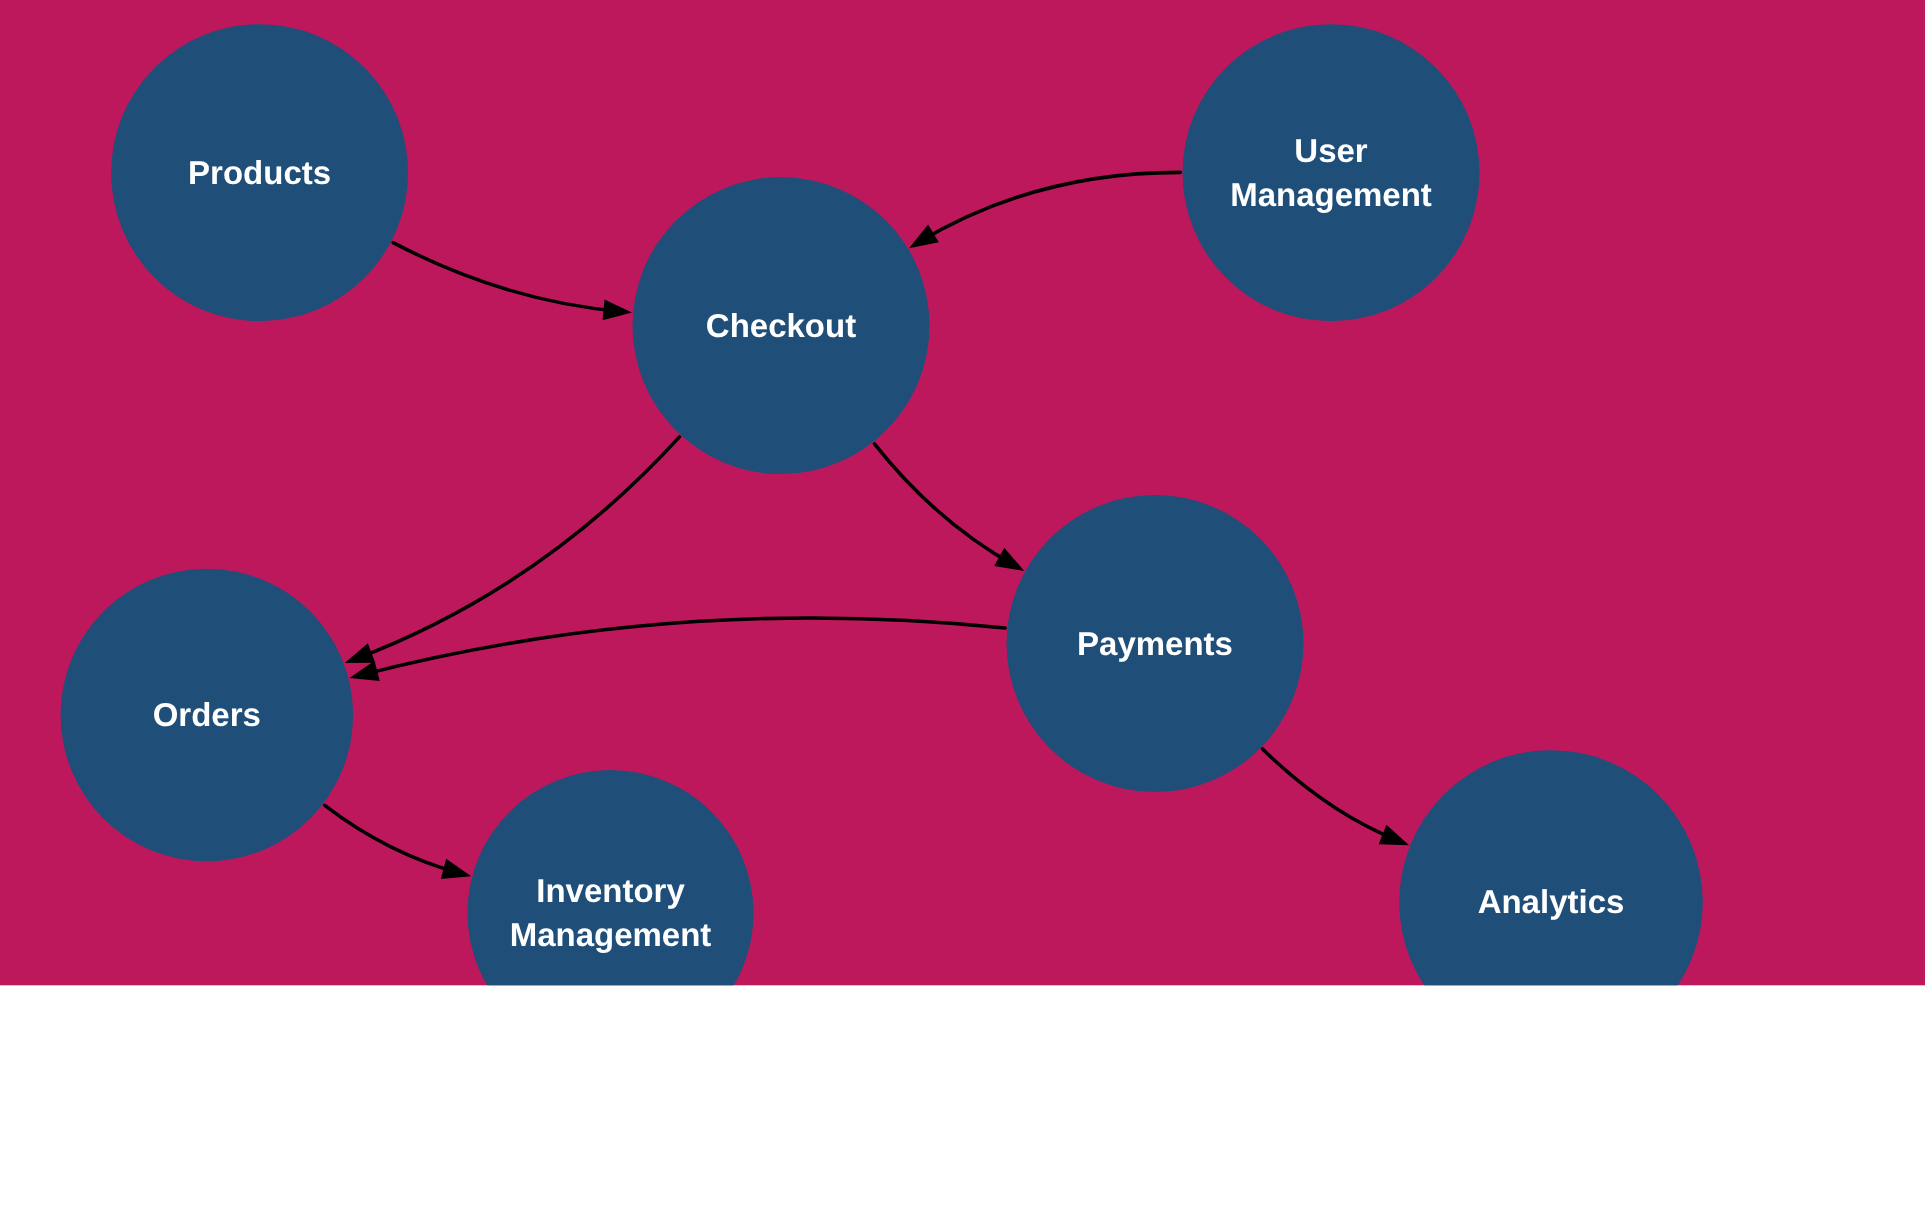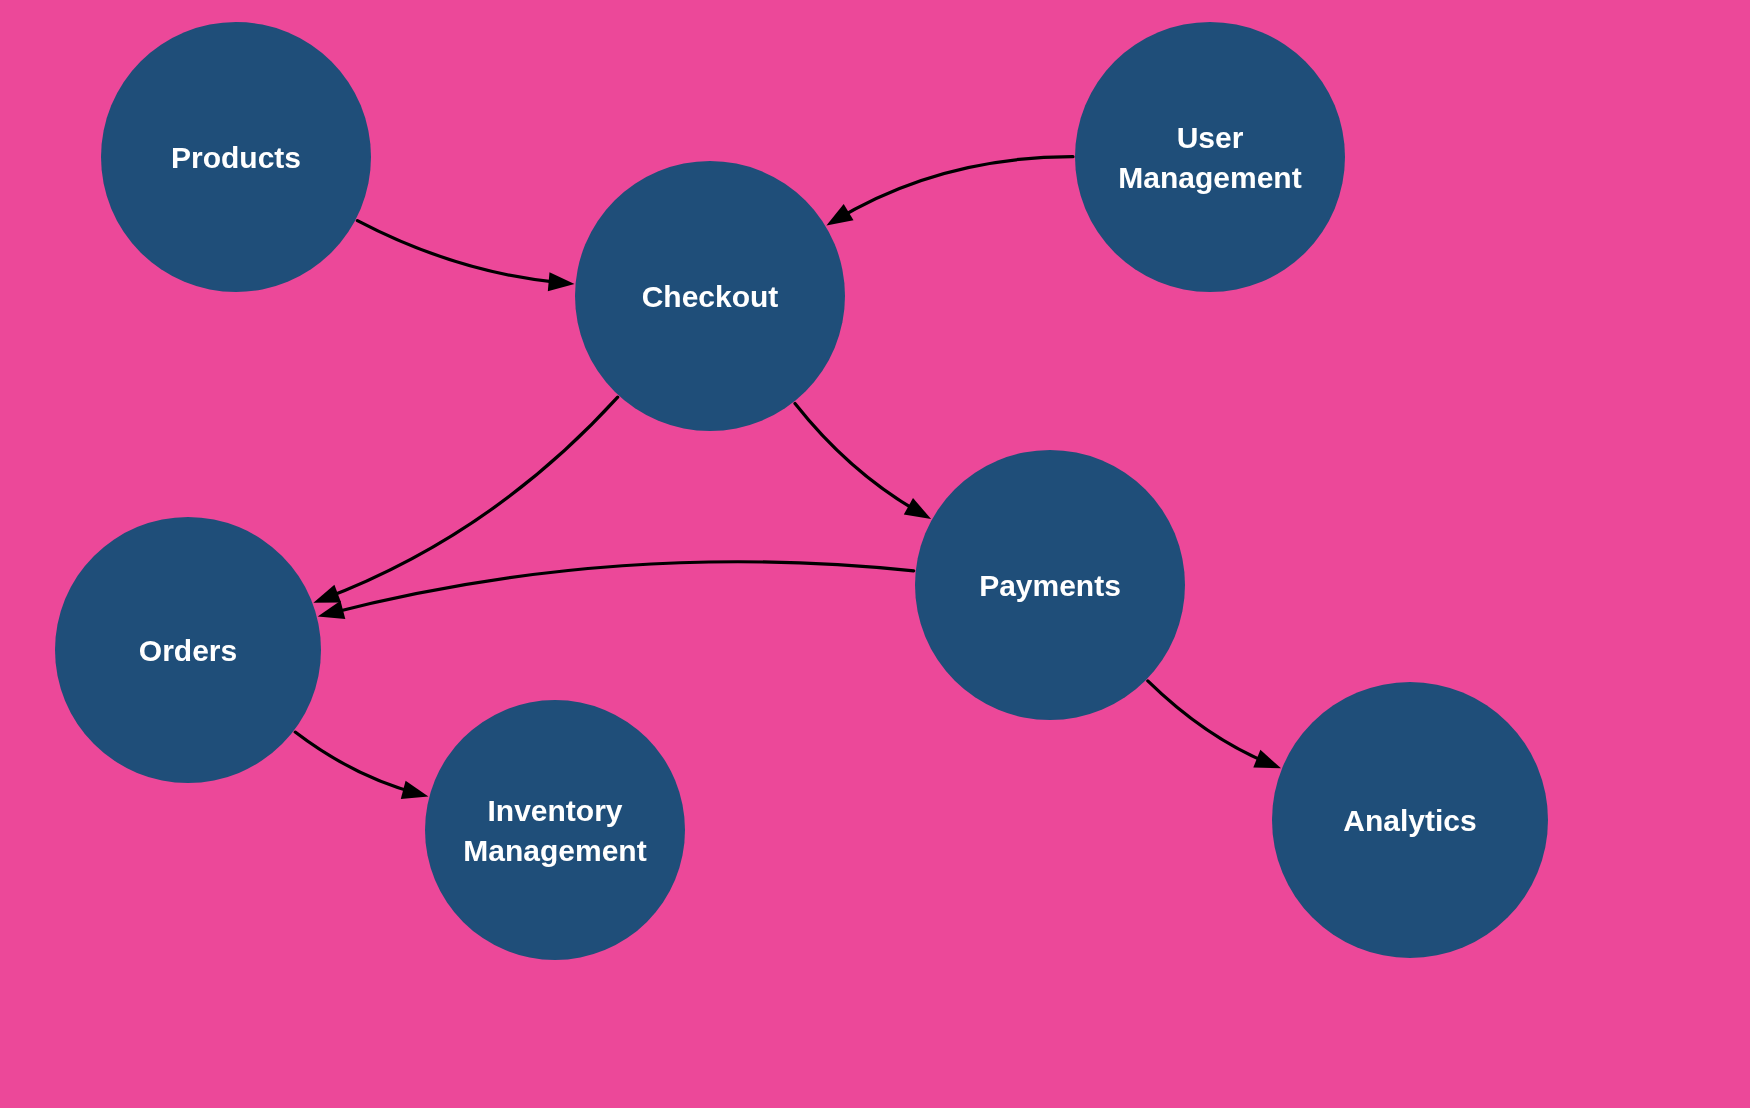--- a/index.html
+++ b/index.html
@@ -7,22 +7,22 @@
     margin: 0;
     padding: 0;
     background: #ffffff;
   }
   body {
     font-family: "Liberation Sans", sans-serif;
   }
   #canvas {
     position: relative;
     width: 1750px;
-    height: 1108px;
-    background: #ec4899;
+    height: 896px;
+    background: #be185d;
     overflow: hidden;
   }
   #graph-svg {
     position: absolute;
     left: 0;
     top: 0;
     width: 1750px;
     height: 1108px;
     display: block;
   }

